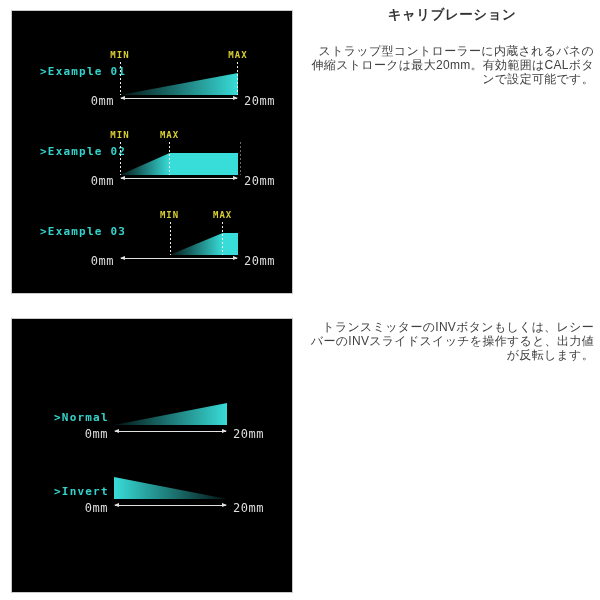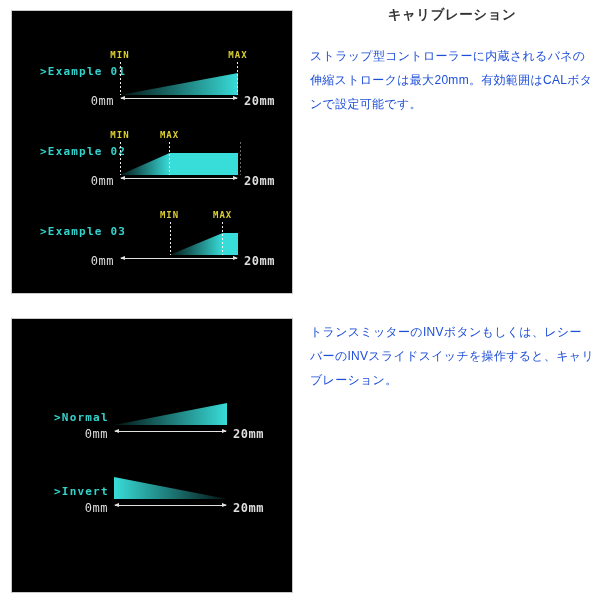--- a/index.html
+++ b/index.html
@@ -48,21 +48,21 @@
     content:"";position:absolute;right:-1px;top:-2px;width:0;height:0;
     border-top:2px solid transparent;border-bottom:2px solid transparent;
     border-left:5px solid #e2e2e2;
   }
   .axis-start,.axis-end{
     position:absolute;top:44px;
     font-family:"DejaVu Sans Mono","Liberation Mono",monospace;
     font-size:12px;letter-spacing:.5px;color:#dedede;white-space:nowrap;
   }
   .axis-start{right:calc(100% + 6px);}
-  .axis-end{left:calc(100% + 6px);font-weight:bold;}
+  .axis-end{left:calc(100% + 6px);}
 
   
   .inv-row{position:absolute;left:0;width:100%;height:36px;}
   .inv-label{
     position:absolute;left:42px;top:8px;
     font-family:"DejaVu Sans Mono","Liberation Mono",monospace;
     font-weight:bold;font-size:11px;letter-spacing:1.2px;
     color:#35d2cb;white-space:nowrap;
   }
   .inv-chart{position:absolute;left:102px;top:0;width:113px;height:36px;}
@@ -73,22 +73,22 @@
   
   .text-col{position:absolute;left:310px;width:284px;}
   #text-cal{top:6px;}
   #text-inv{top:320px;}
   .sec-heading{
     margin:0 0 20px 0;font-size:13.5px;font-weight:bold;color:#333;
     letter-spacing:.5px;
     text-align:center;
   }
   .sec-body{
-    margin:0;font-size:12px;line-height:24px;color:#1d4ed8;
-    letter-spacing:.3px;text-align:left;
+    margin:0;font-size:12px;line-height:14px;color:#404040;
+    letter-spacing:.3px;text-align:right;
   }
 </style>
 </head>
 <body>
 
 <div class="panel" id="panel-cal">
     <div class="cal-row" style="top: 30px;">
       <div class="row-label">&gt;Example 01</div>
       <div class="chart">
         <div class="mm-label" style="left: 0%;">MIN</div>
@@ -156,14 +156,14 @@
       <div class="inv-chart">
         <div class="inv-shape" style="clip-path: polygon(0px 0px, 100% 100%, 0px 100%); background: linear-gradient(270deg, rgb(2, 19, 19) 0%, rgb(56, 220, 216) 100%);"></div>
         <div class="axis-start">0mm</div>
         <div class="axis-line"></div>
         <div class="axis-end">20mm</div>
       </div>
     </div>
   </div>
 
 <div class="text-col" id="text-inv">
-  <p class="sec-body">トランスミッターのINVボタンもしくは、レシーバーのINVスライドスイッチを操作すると、キャリブレーション。</p>
+  <p class="sec-body">トランスミッターのINVボタンもしくは、レシーバーのINVスライドスイッチを操作すると、出力値が反転します。</p>
 </div>
 
 </body></html>

